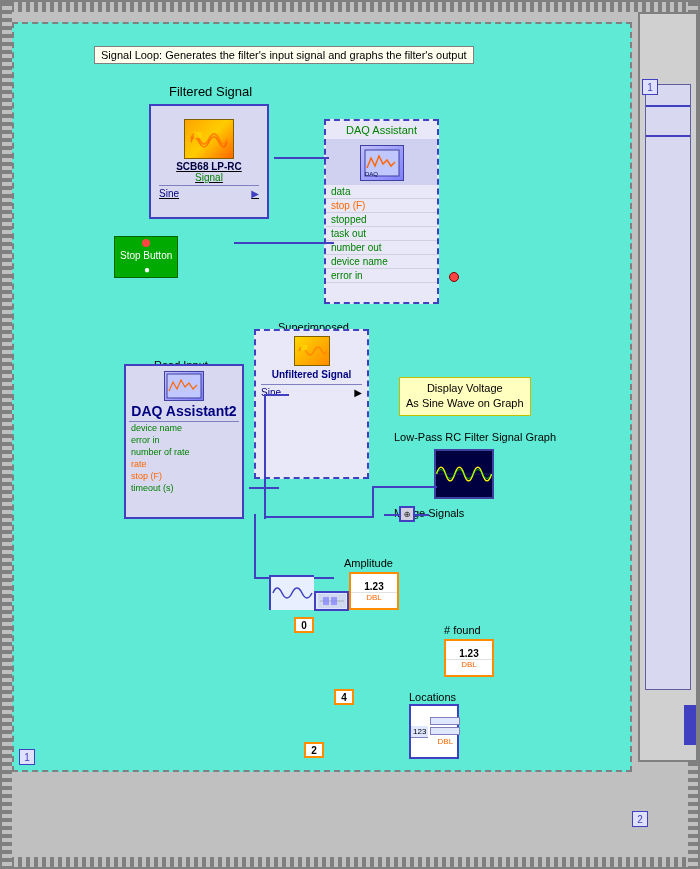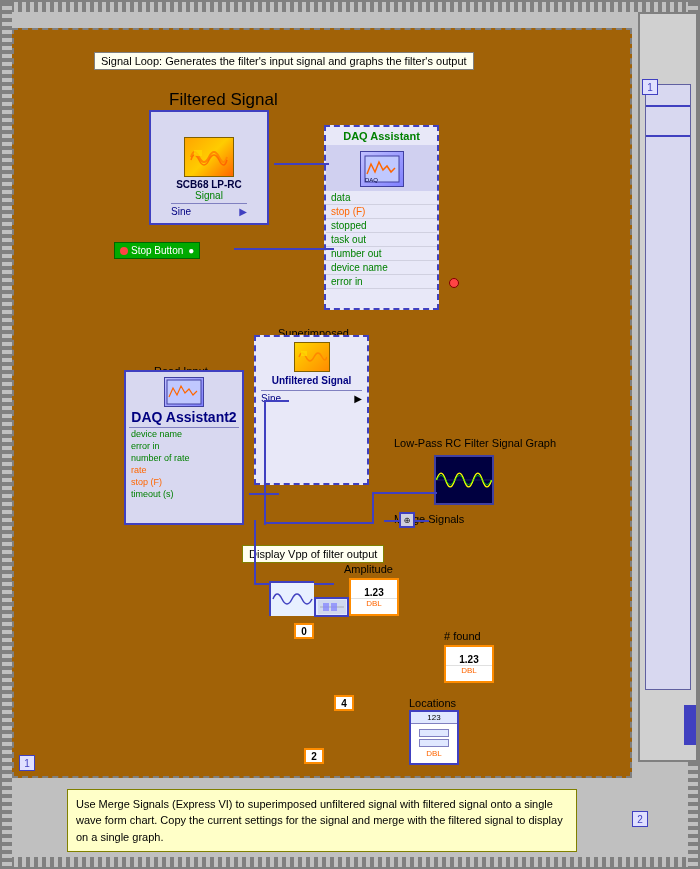--- a/index.html
+++ b/index.html
@@ -17,26 +17,26 @@
       width: 700px;
       height: 869px;
       background: #c0c0c0;
       border: 2px solid #808080;
       position: relative;
     }
 
     
     .diagram-area {
       position: absolute;
-      top: 26px;
+      top: 20px;
       left: 10px;
       width: 620px;
       height: 750px;
       border: 2px dashed #808080;
-      background: #a16207;
+      background: #5eead4;
     }
 
     
     .right-panel {
       position: absolute;
       top: 10px;
       right: 0px;
       width: 60px;
       height: 750px;
       border: 2px solid #808080;
@@ -63,21 +63,21 @@
       width: 120px;
       height: 115px;
       border: 2px solid #4040c0;
       background: #d8d8f0;
     }
 
     .filtered-signal-label {
       position: absolute;
       top: 60px;
       left: 155px;
-      font-size: 17px;
+      font-size: 13px;
       color: #000;
       background: transparent;
     }
 
     .block-icon {
       width: 50px;
       height: 40px;
       background: linear-gradient(135deg, #ffa500, #ffcc00, #ff6600);
       border: 1px solid #806000;
       display: flex;
@@ -107,21 +107,21 @@
       width: 115px;
       height: 185px;
       border: 2px dashed #4040c0;
       background: #e8e8f8;
     }
 
     .daq-title {
       text-align: center;
       font-size: 11px;
       color: #008000;
-      font-weight: bold;
+      font-weight: normal;
       padding: 3px 0;
     }
 
     .daq-row {
       font-size: 10px;
       color: #008000;
       padding: 1px 5px;
       border-bottom: 1px solid #d0d0e0;
     }
 
@@ -135,20 +135,21 @@
       top: 212px;
       left: 100px;
       background: #00aa00;
       color: white;
       border: 1px solid #006600;
       padding: 2px 5px;
       font-size: 10px;
       display: flex;
       align-items: center;
       gap: 3px;
+      flex-direction: column;
     }
 
     .stop-dot {
       width: 8px;
       height: 8px;
       background: #ff4444;
       border-radius: 50%;
     }
 
     
@@ -392,21 +393,21 @@
 
   <div class="diagram-area">
 
     <div class="signal-loop-label">
       <span>Signal Loop: Generates the filter's input signal and graphs the filter's output</span>
     </div>
 
     <div class="filtered-signal-label">Filtered Signal</div>
 
     <div class="filtered-signal-box" style="position:absolute;top:80px;left:135px;">
-      <div style="padding:20px;">
+      <div style="padding:8px;text-decoration:underline;">
 
         <div class="block-icon">
           <svg width="40" height="30" viewBox="0 0 40 30">
             <path d="M2,15 Q5,5 10,15 Q15,25 20,15 Q25,5 30,15 Q35,25 38,15" stroke="#ff8800" stroke-width="2" fill="none"></path>
             <path d="M2,18 Q5,8 10,18 Q15,28 20,18 Q25,8 30,18 Q35,28 38,18" stroke="#ff4400" stroke-width="1.5" fill="none" opacity="0.6"></path>
             <rect x="5" y="8" width="8" height="6" fill="#ffd700" opacity="0.7"></rect>
           </svg>
         </div>
         <div class="block-name">SCB68 LP-RC</div>
         <div class="block-subname">Signal</div>
@@ -489,42 +490,43 @@
           <div style="color:#008000;padding:1px 2px;">device name</div>
           <div style="color:#008000;padding:1px 2px;">error in</div>
           <div style="color:#008000;padding:1px 2px;">number of rate</div>
           <div style="color:#ff6600;padding:1px 2px;">rate</div>
           <div style="color:#ff6600;padding:1px 2px;">stop (F)</div>
           <div style="color:#008000;padding:1px 2px;">timeout (s)</div>
         </div>
       </div>
     </div>
 
+    <div class="display-voltage-box">
+      <div>Display Voltage</div>
+      <div>As Sine Wave on Graph</div>
+    </div>
 
     <div class="low-pass-label">Low-Pass RC Filter Signal Graph</div>
 
     <div class="waveform-chart">
       <svg class="waveform-lines" viewBox="0 0 60 50">
         <rect width="60" height="50" fill="#000040"></rect>
         <line x1="0" y1="25" x2="60" y2="25" stroke="#404080" stroke-width="0.5"></line>
         <path d="M0,25 Q5,10 10,25 Q15,40 20,25 Q25,10 30,25 Q35,40 40,25 Q45,10 50,25 Q55,40 60,25" stroke="#ffff00" stroke-width="1.5" fill="none"></path>
         <path d="M0,25 Q5,15 10,25 Q15,35 20,25 Q25,15 30,25 Q35,35 40,25 Q45,15 50,25 Q55,35 60,25" stroke="#00ff00" stroke-width="1" fill="none" opacity="0.7"></path>
       </svg>
     </div>
 
     <div class="merge-signals-label">Merge Signals</div>
 
     <div class="wire wire-h" style="position:absolute;top:490px;left:370px;width:45px;"></div>
     <div style="position:absolute;top:482px;left:385px;width:16px;height:16px;background:#d0d0e0;border:2px solid #4040c0;display:flex;align-items:center;justify-content:center;">
       <span style="font-size:8px;">⊕</span>
     </div>
 
-    <div class="display-vpp-box">
-      <span>Display Vpp of filter output</span>
-    </div>
 
     <div class="wire wire-h" style="position:absolute;top:553px;left:240px;width:80px;"></div>
     <div class="wire wire-v" style="position:absolute;top:490px;left:240px;height:65px;"></div>
 
     <div class="amplitude-label">Amplitude</div>
 
     <div style="position:absolute;top:548px;left:335px;width:50px;height:38px;border:2px solid #ff8c00;background:white;display:flex;flex-direction:column;align-items:center;justify-content:center;">
       <div style="font-size:10px;font-weight:bold;">1.23</div>
       <div style="font-size:8px;color:#ff6600;border-top:1px solid #e0e0e0;width:100%;text-align:center;">DBL</div>
     </div>
@@ -555,21 +557,21 @@
       <div style="font-size:10px;font-weight:bold;">1.23</div>
       <div style="font-size:8px;color:#ff6600;border-top:1px solid #e0e0e0;width:100%;text-align:center;">DBL</div>
     </div>
 
     <div class="num-badge" style="position:absolute;top:665px;left:320px;">
       <span>4</span>
     </div>
 
     <div class="locations-label">Locations</div>
 
-    <div style="position:absolute;top:680px;left:395px;width:50px;height:55px;border:2px solid #4040c0;background:white;display:flex;flex-direction:column;align-items:center;">
+    <div style="position:absolute;top:680px;left:395px;width:50px;height:55px;border:2px solid #4040c0;background:white;display:flex;flex-direction:row;align-items:center;">
       <div style="width:100%;background:#e0e8ff;border-bottom:1px solid #8080c0;padding:1px 2px;display:flex;align-items:center;justify-content:center;">
         <span style="font-size:8px;">123</span>
       </div>
       <div style="flex:1;display:flex;flex-direction:column;align-items:center;justify-content:center;gap:2px;padding:2px;">
         <div style="width:30px;height:8px;background:#e0e8ff;border:1px solid #8080c0;"></div>
         <div style="width:30px;height:8px;background:#e0e8ff;border:1px solid #8080c0;"></div>
         <div style="width:20px;font-size:8px;color:#ff6600;text-align:center;">DBL</div>
       </div>
     </div>
 
@@ -597,19 +599,16 @@
       <div style="position:absolute;top:20px;left:0;right:0;height:2px;background:#4040c0;"></div>
       <div style="position:absolute;top:50px;left:0;right:0;height:2px;background:#4040c0;"></div>
     </div>
 
     <div style="position:absolute;top:65px;left:2px;width:16px;height:16px;border:1px solid #4040c0;background:#e0e0ff;display:flex;align-items:center;justify-content:center;font-size:10px;color:#4040c0;">1</div>
 
     <div style="position:absolute;bottom:30px;right:0;width:12px;height:25px;background:#4040c0;"></div>
     <div style="position:absolute;bottom:15px;right:0;width:12px;height:15px;background:#4040c0;"></div>
   </div>
 
-  <div class="instruction-box">
-    <span>Use Merge Signals (Express VI) to superimposed unfiltered signal with filtered signal onto a single wave form chart. Copy the current settings for the signal and merge with the filtered signal to display on a single graph.</span>
-  </div>
 
   <div style="position:absolute;bottom:40px;right:50px;width:16px;height:16px;border:1px solid #4040c0;background:#e0e0ff;display:flex;align-items:center;justify-content:center;font-size:10px;color:#4040c0;">2</div>
 
 </div>
 
 </body></html>

